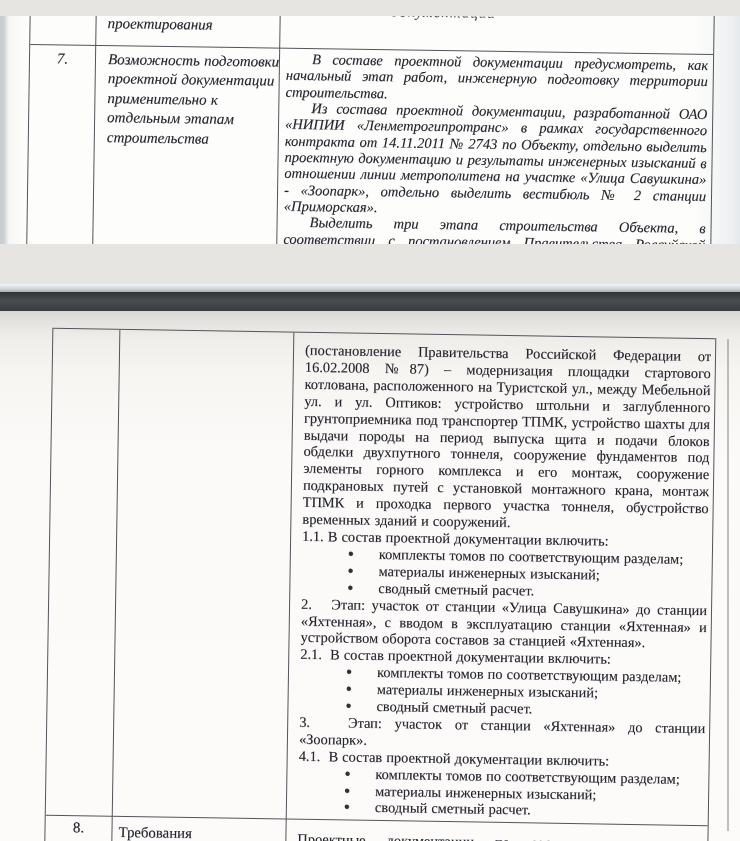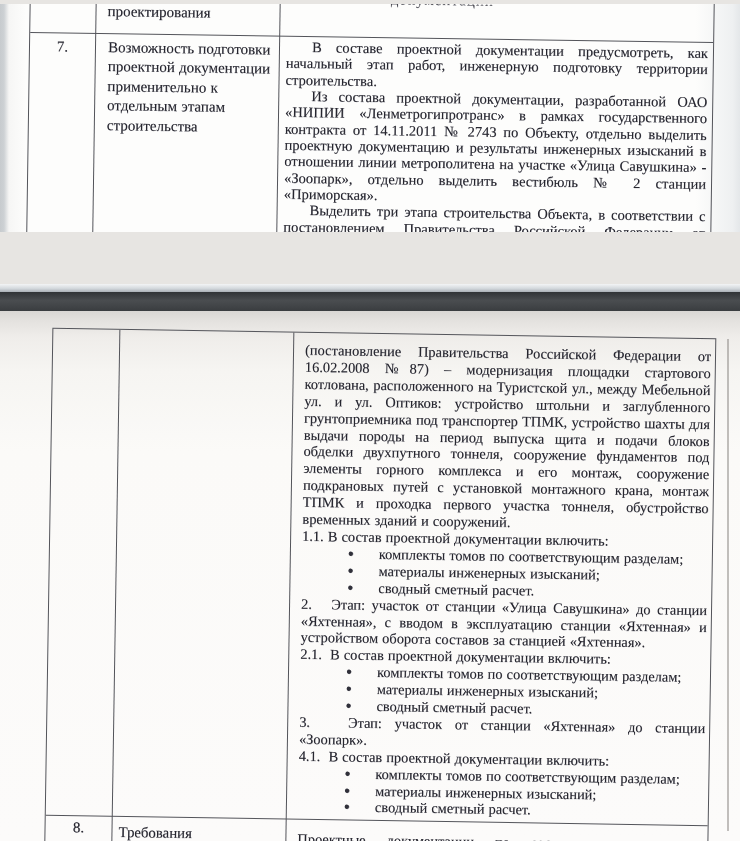--- a/index.html
+++ b/index.html
@@ -4,22 +4,22 @@
 <style>
   html,body{margin:0;padding:0;}
   body{
     width:740px;height:841px;position:relative;overflow:hidden;
     background:#e7e5e2;
     font-family:"Liberation Serif", serif;
     color:#26262f;
   }
   .txt{ text-shadow:0.3px 0.3px 0.6px rgba(38,38,55,.38); word-spacing:0.5px; }
   
-  .page1{position:absolute;left:0;top:4px;width:740px;height:228px;overflow:hidden;
-    background:linear-gradient(90deg,#c7cbce 0,#cdd1d4 4px,#f6f6f5 9px,#fdfdfc 26px,#fdfdfc 94%,#eef0f1 99%,#e4e7e9 100%);}
+  .page1{position:absolute;left:0;top:16px;width:740px;height:228px;overflow:hidden;
+    background:linear-gradient(90deg,#c7cbce 0,#cdd1d4 4px,#f6f6f5 9px,#fdfdfc 26px,#fdfdfc 94%,#eef0f1 99%,#e4e7e9 100%);font-style:italic;}
   .page1-bottom{position:absolute;left:0;top:284px;width:740px;height:8px;
     background:linear-gradient(180deg,#f3f4f5 0,#d4d9dd 55%,#a9afb5 100%);}
   .band{position:absolute;left:0;top:292px;width:740px;height:19px;
     background:linear-gradient(180deg,#303336 0,#4a4d50 45%,#3a3d40 100%);}
   
   .page2{position:absolute;left:0;top:311px;width:740px;height:530px;overflow:hidden;
     background:linear-gradient(180deg,#d9d7d4 0,#e4e2df 10px,#efedea 26px,#f6f5f2 60px,#fbfaf8 140px,#fcfbfa 100%);padding-left:40px;}
   .edge2-line{position:absolute;left:727px;top:28px;width:2px;height:492px;background:#8f8d89;opacity:.55;}
   .edge2-dark{position:absolute;right:0;top:268px;width:9px;height:262px;
     background:linear-gradient(90deg,rgba(90,90,88,0) 0,#77777400 10%,#6b6b68 55%,#4b4b49 100%);}

